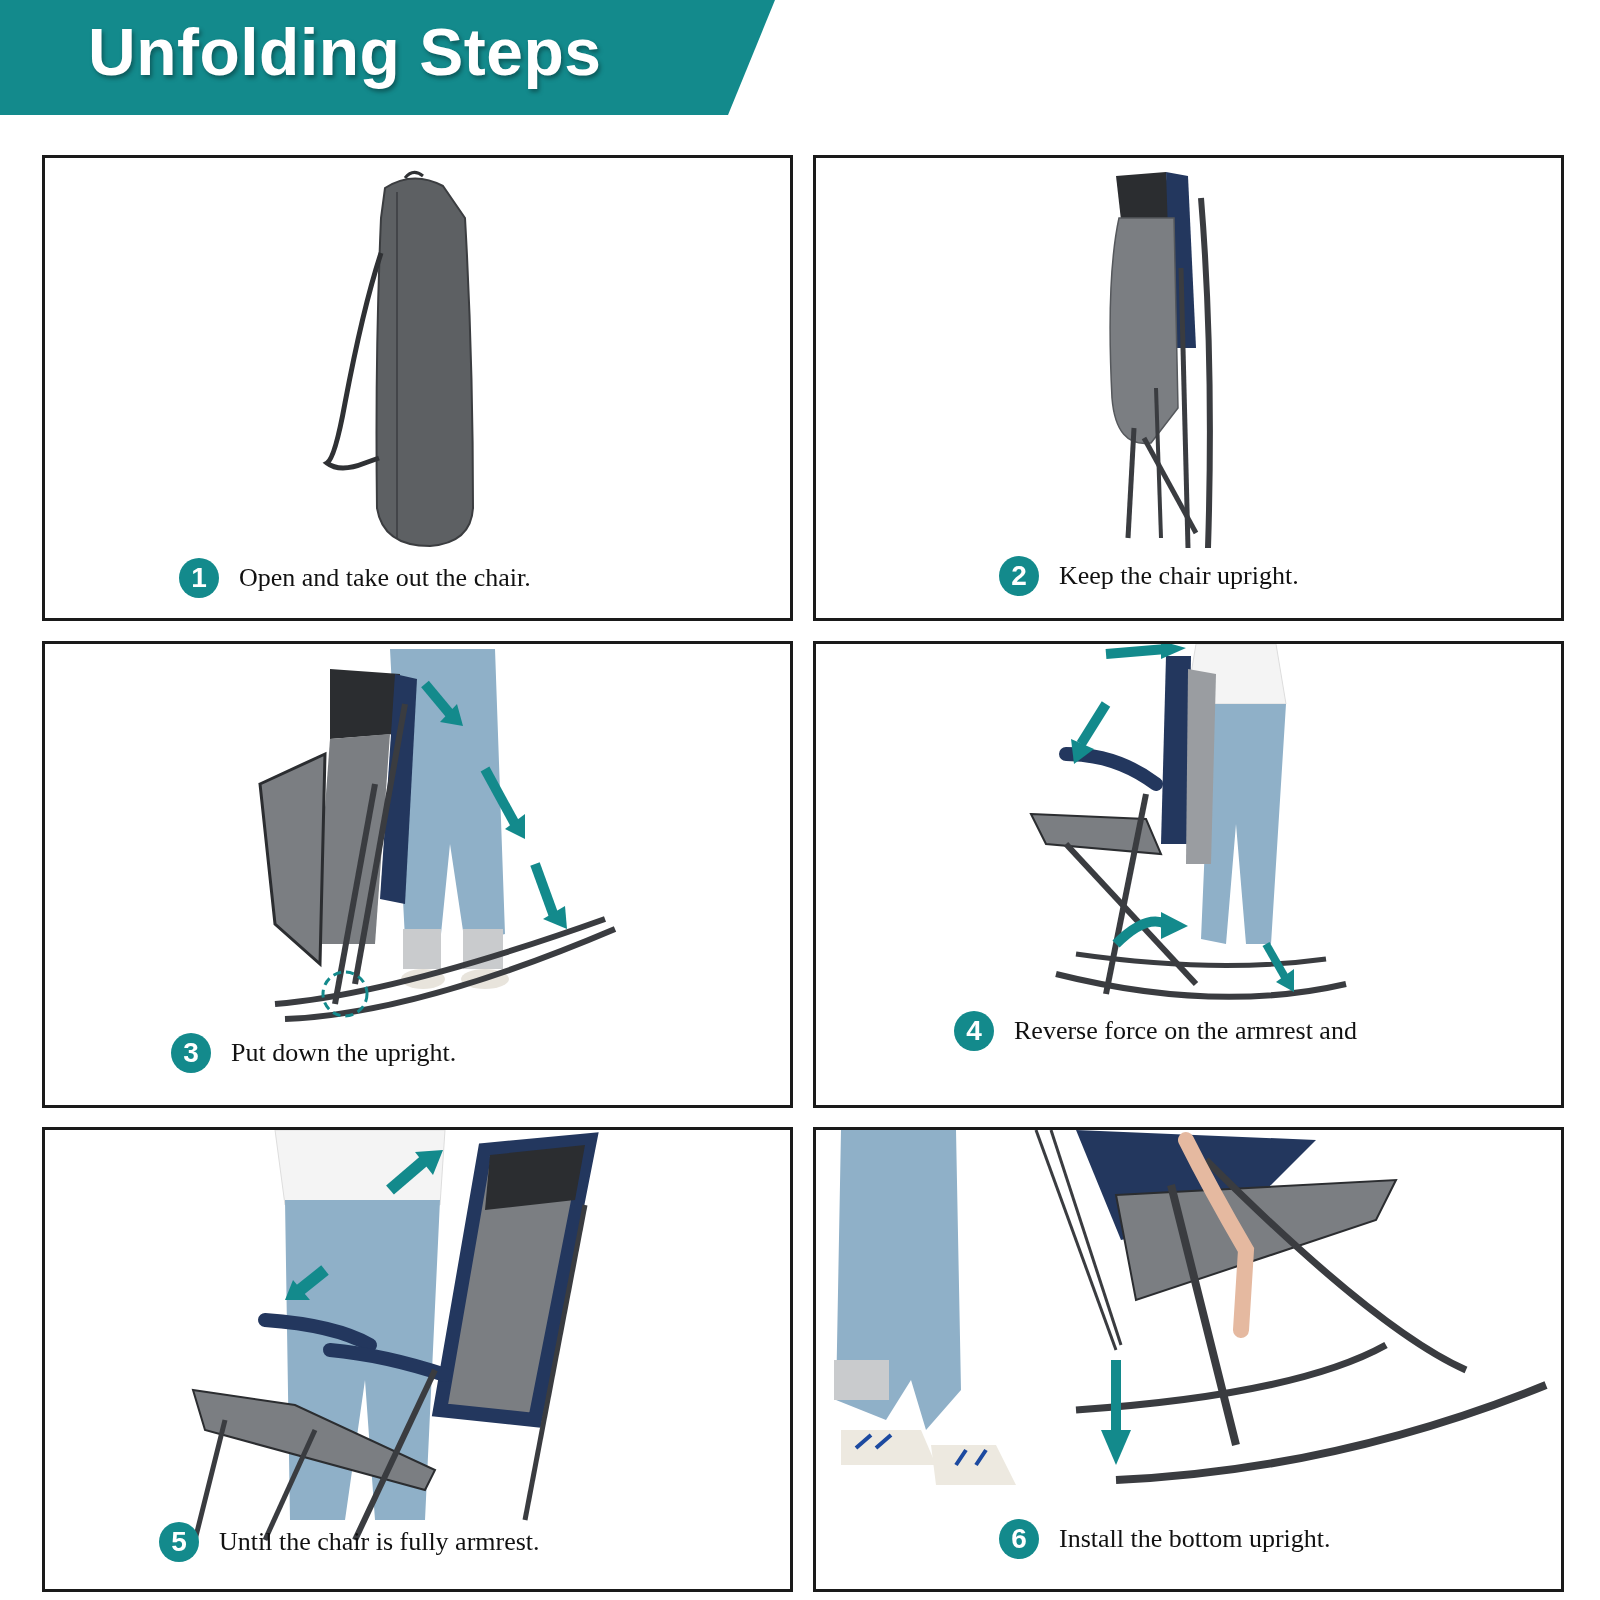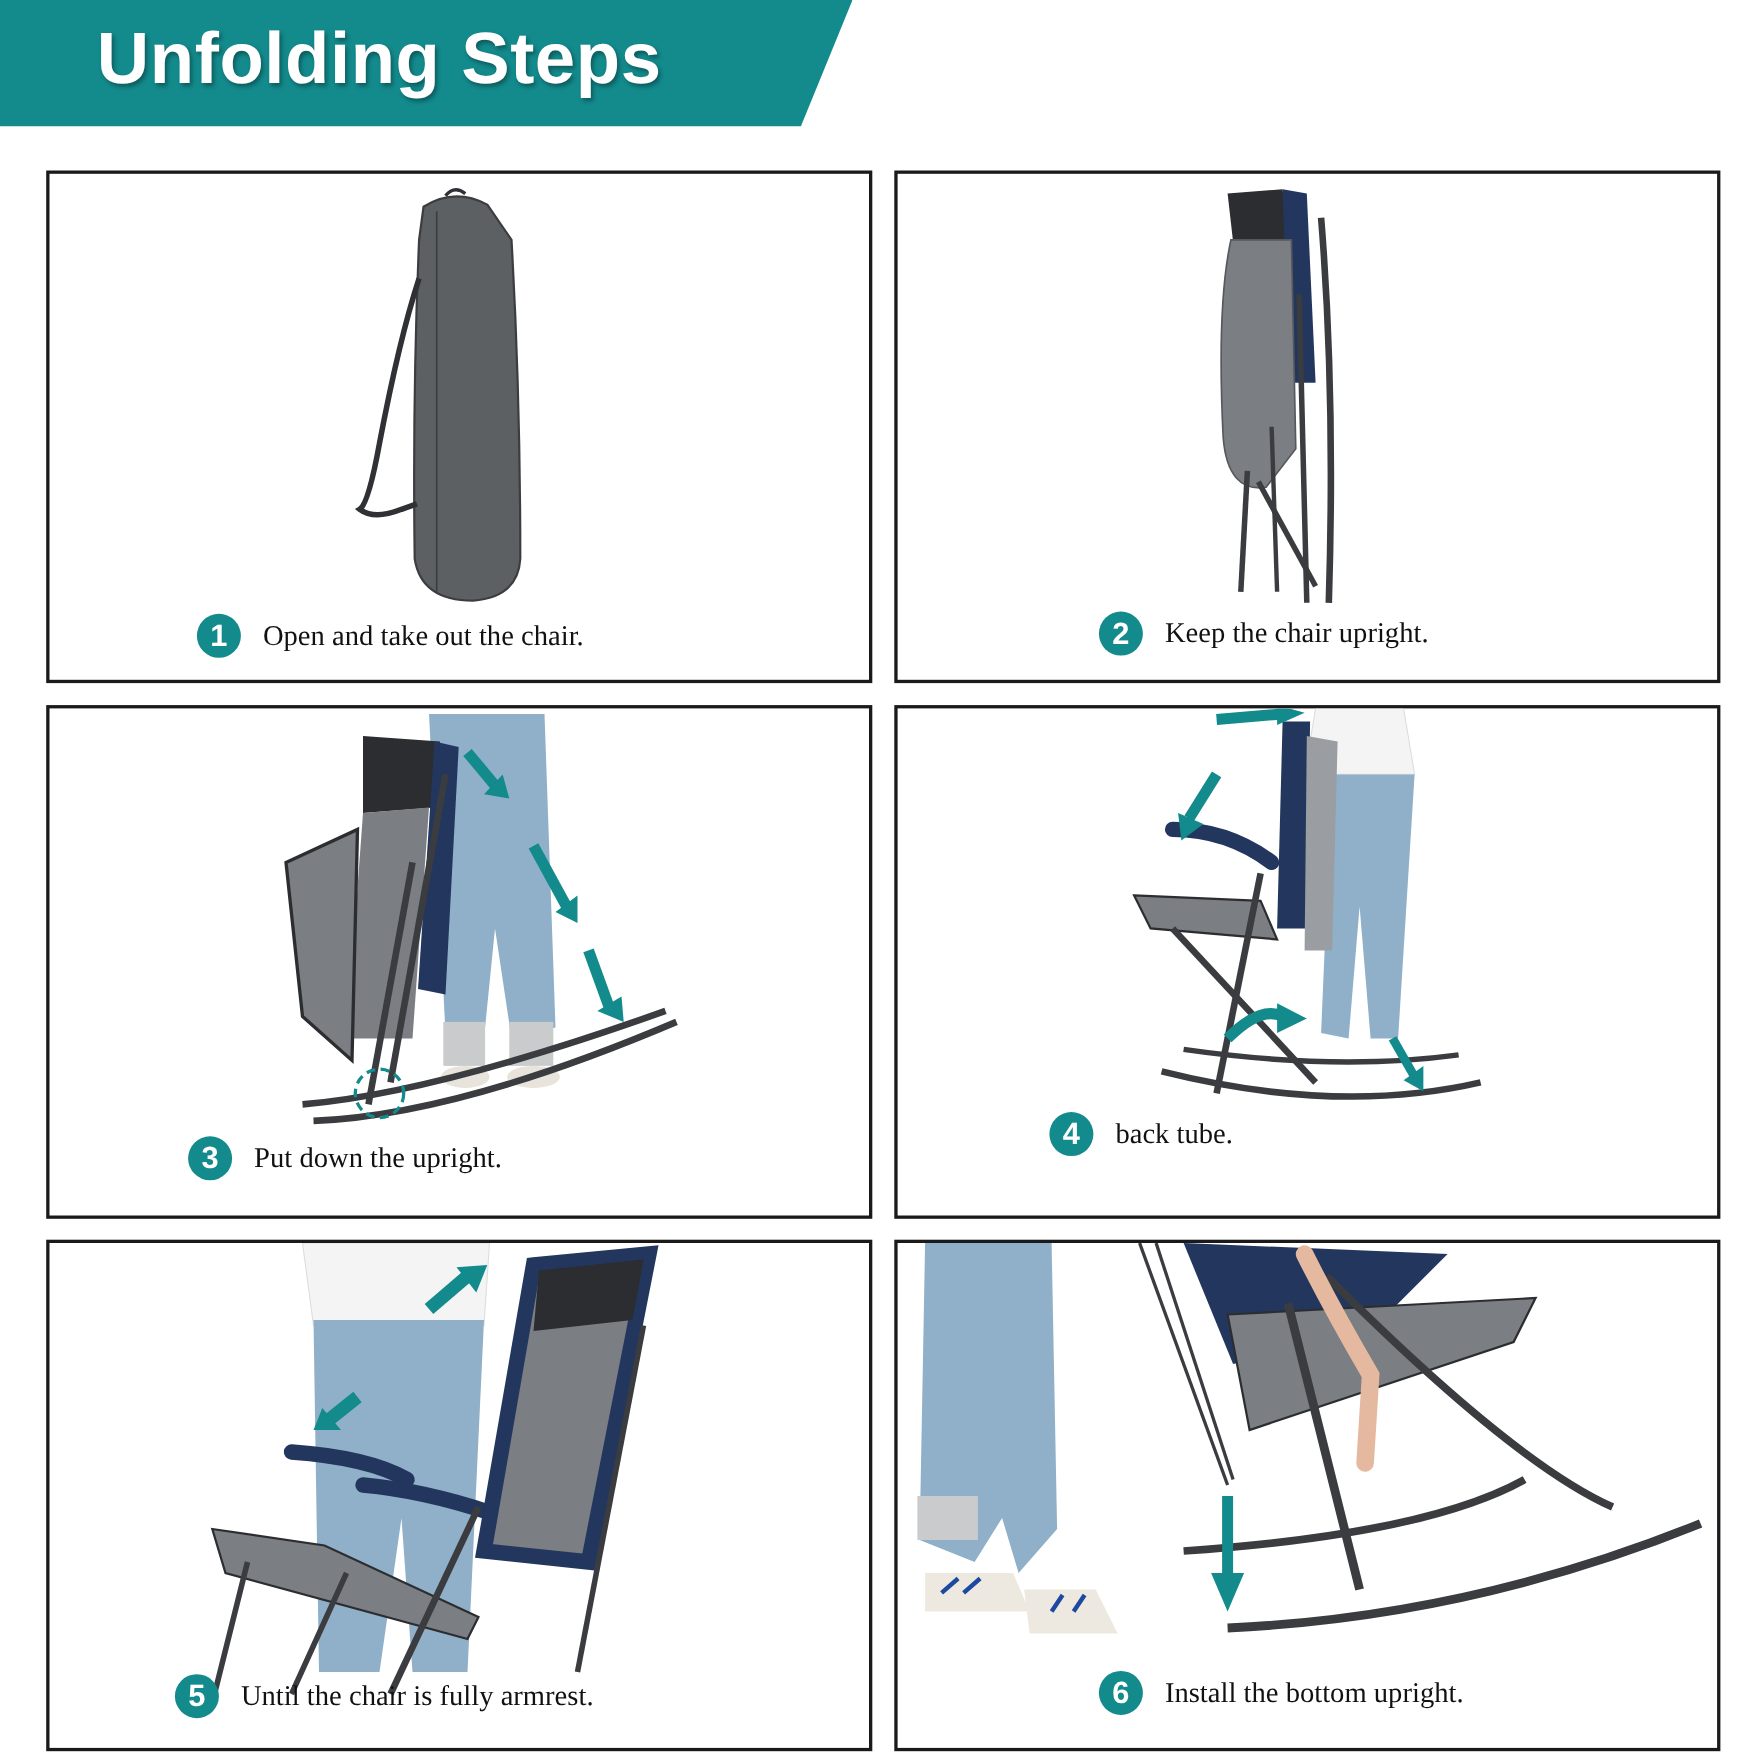--- a/index.html
+++ b/index.html
@@ -114,21 +114,21 @@
     <path d="M290,60 L265,100" stroke="#138a8c" stroke-width="10"></path>
     <polygon points="255,95 258,120 278,105" fill="#138a8c"></polygon>
     <path d="M300,300 Q330,270 350,280" fill="none" stroke="#138a8c" stroke-width="10"></path>
     <polygon points="345,268 372,282 345,295" fill="#138a8c"></polygon>
     <path d="M450,300 L470,335" stroke="#138a8c" stroke-width="8"></path>
     <polygon points="460,338 478,348 478,325" fill="#138a8c"></polygon>
   </svg>
   <div class="caption" style="left:138px; top:367px; align-items:center;">
     <div class="badge">4</div>
     <div>
-      <div class="cap-text">back tube.</div>
+      <div class="cap-text">Reverse force on the armrest and</div>
     </div>
   </div>
 </div>
 
 <div class="panel p5">
   <svg class="illus" width="751" height="465">
     <path d="M230,0 L400,0 L395,75 L240,75 Z" fill="#f4f4f4" stroke="#ddd"></path>
     <path d="M240,70 L395,70 L380,390 L330,390 L320,250 L300,390 L245,390 Z" fill="#8fb0c8"></path>
     <path d="M440,20 L545,10 L490,290 L395,280 Z" fill="#7b7e82" stroke="#23375e" stroke-width="14"></path>
     <path d="M445,25 L540,15 L530,70 L440,80 Z" fill="#2b2d30"></path>

